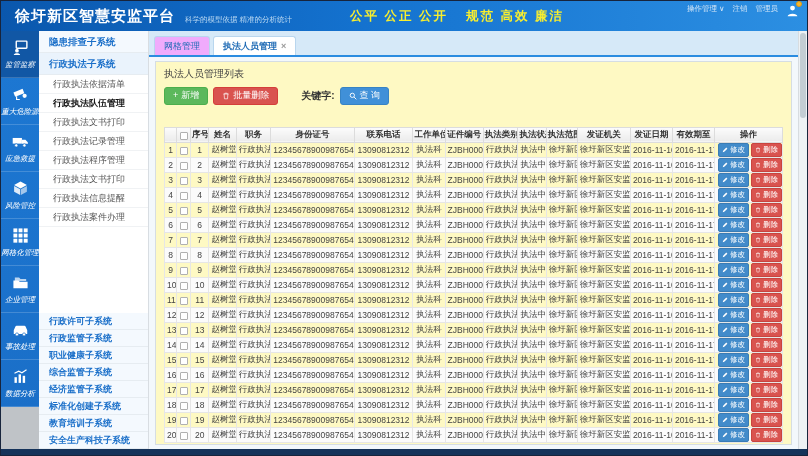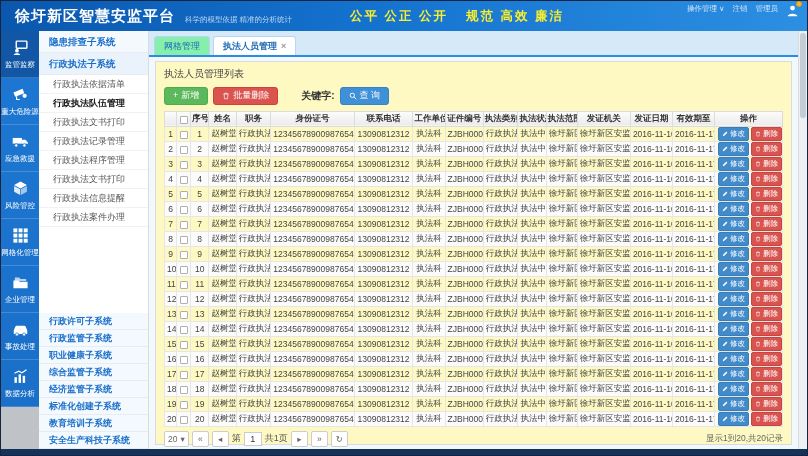--- a/index.html
+++ b/index.html
@@ -23,21 +23,21 @@
   .user-badge { position:absolute; top:-3px; right:-3px; width:6px; height:6px; border-radius:50%;
                 background:#f7b731; border:1px solid #e09b12; }
 
   .bodyrow { flex:1; display:flex; min-height:0; }
 
   
   .modcol { width:38px; flex:0 0 38px; background:linear-gradient(180deg,#1d78d3,#1a6ec7);
             display:flex; flex-direction:column; }
   .mod { height:47px; flex:0 0 47px; display:flex; flex-direction:column; align-items:center;
          justify-content:center; gap:2px; border-bottom:1px solid rgba(255,255,255,.18);
-         color:#fff; font-size:7.5px; cursor:pointer; text-align:center; }
+         color:#fff; font-size:7.5px; cursor:pointer; text-align:center;font-style:italic; }
   .mod svg { width:17px; height:17px; }
   .mod.active { background:#1157a5; }
   .mod-fill { flex:1; background:#bfc3c7; }
 
   
   .menucol { width:110px; flex:0 0 110px; background:#fff; border-right:1px solid #d8dde2;
              display:flex; flex-direction:column; overflow:hidden; }
   .mi-section { height:22px; flex:0 0 22px; line-height:22px; padding-left:10px; color:#1a6fc9;
                 font-weight:bold; font-size:9.5px; border-bottom:1px solid #e6ecf1; background:#f4f9fe;
                 cursor:pointer; white-space:nowrap; }
@@ -46,42 +46,42 @@
             font-size:9px; border-bottom:1px solid #f0f2f4; cursor:pointer; white-space:nowrap; }
   .mi-sub.active { color:#111; font-weight:bold; }
   .menu-spacer { flex:1; }
   .menucol .bottom .mi-section { height:17px; flex:0 0 17px; line-height:17px; font-size:9px; }
 
   
   .main { flex:1; display:flex; flex-direction:column; min-width:0; background:#f3f8fc; }
   .tabbar { height:26px; flex:0 0 26px; background:#d6e9f8; border-bottom:2px solid #2b8ce0;
             display:flex; align-items:flex-end; padding-left:5px; gap:3px; }
   .tab { height:19px; line-height:18px; padding:0 9px; font-size:9px; color:#1f6bb5;
-         background:#86efac; border:1px solid #b9d6ee; border-bottom:none;
+         background:#f0abfc; border:1px solid #b9d6ee; border-bottom:none;
          border-radius:3px 3px 0 0; cursor:pointer; white-space:nowrap; }
   .tab.active { background:#fff; font-weight:bold; }
   .tab .x { color:#999; margin-left:4px; font-size:9px; }
 
   .content { flex:1; padding:4px 6px 4px 6px; min-height:0; }
   .panel { background:#fef9c3; border:1px solid #d5dde3; height:100%; display:flex; flex-direction:column; }
   .panel-title { padding:5px 8px 4px; font-size:10px; color:#444; }
   .toolbar { display:flex; align-items:center; gap:5px; padding:2px 8px 6px; }
   .btn { font-size:9px; color:#fff; border-radius:3px; padding:3px 8px; display:inline-flex;
          align-items:center; gap:3px; cursor:pointer; line-height:1.1; white-space:nowrap; }
   .btn svg { width:8px; height:8px; }
   .btn-green { background:#5cb85c; border:1px solid #4cae4c; }
   .btn-red { background:#d9534f; border:1px solid #d43f3a; }
   .btn-blue { background:#4090d8; border:1px solid #3783c4; }
   .kw-label { font-size:10px; font-weight:bold; color:#333; margin-left:18px; }
   .kw-input { width:150px; height:17px; border:1px solid #ccc; border-radius:3px; font-size:9px;
               padding:0 5px; color:#333; }
   .kw-input::placeholder { color:#aaa; }
 
   
-  table { width:calc(100% - 16px); margin:0 8px; border-collapse:collapse; table-layout:fixed; }
+  table { width:calc(100% - 16px); margin:16px 8px; border-collapse:collapse; table-layout:fixed; }
   th { background:linear-gradient(#fcfcfc,#ebebeb); border:1px solid #dcdcdc; font-weight:bold;
        font-size:8.5px; color:#333; height:13px; padding:1px; white-space:nowrap; overflow:hidden; }
   td { border:1px solid #e6e6e6; font-size:8.5px; color:#444; height:12px; padding:0 2px;
        text-align:center; white-space:nowrap; overflow:hidden; }
   tbody tr:nth-child(even) td { background:#fbfbfb; }
   .cb { display:inline-block; width:8px; height:8px; border:1px solid #b0b0b0; background:#fff;
         border-radius:1px; vertical-align:middle; cursor:pointer; }
   .rbtn { display:inline-flex; align-items:center; gap:2px; font-size:7.5px; color:#fff;
           padding:1px 3px; border-radius:2px; margin:0 1px; cursor:pointer; }
   .rbtn svg { width:6px; height:6px; }

